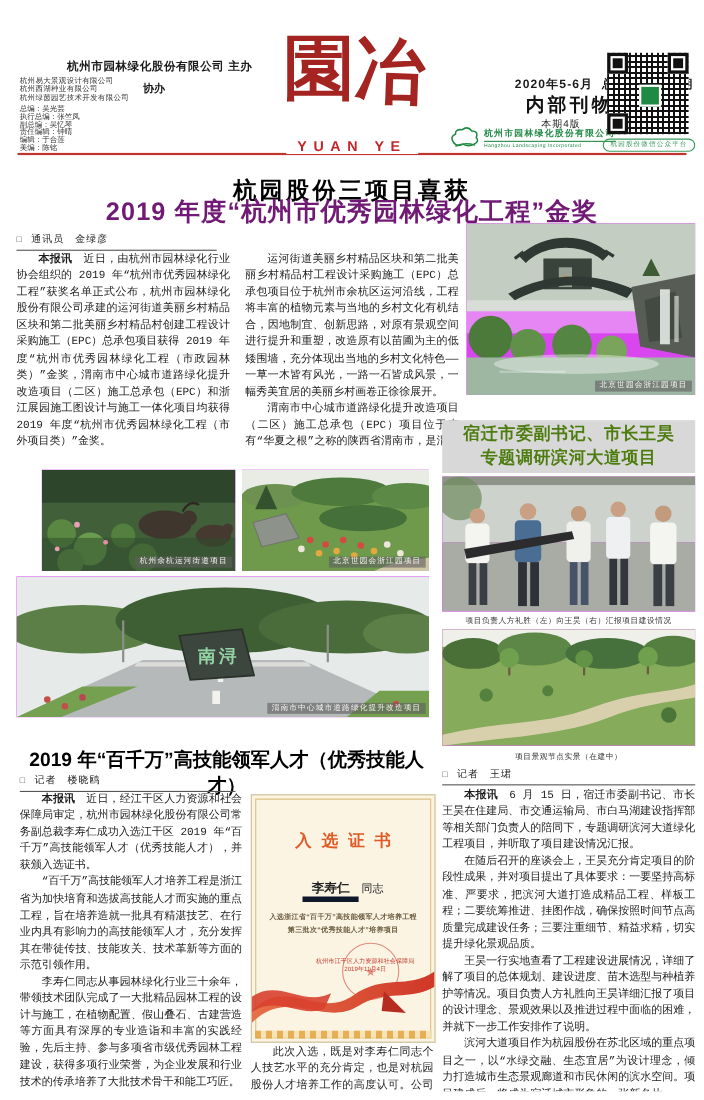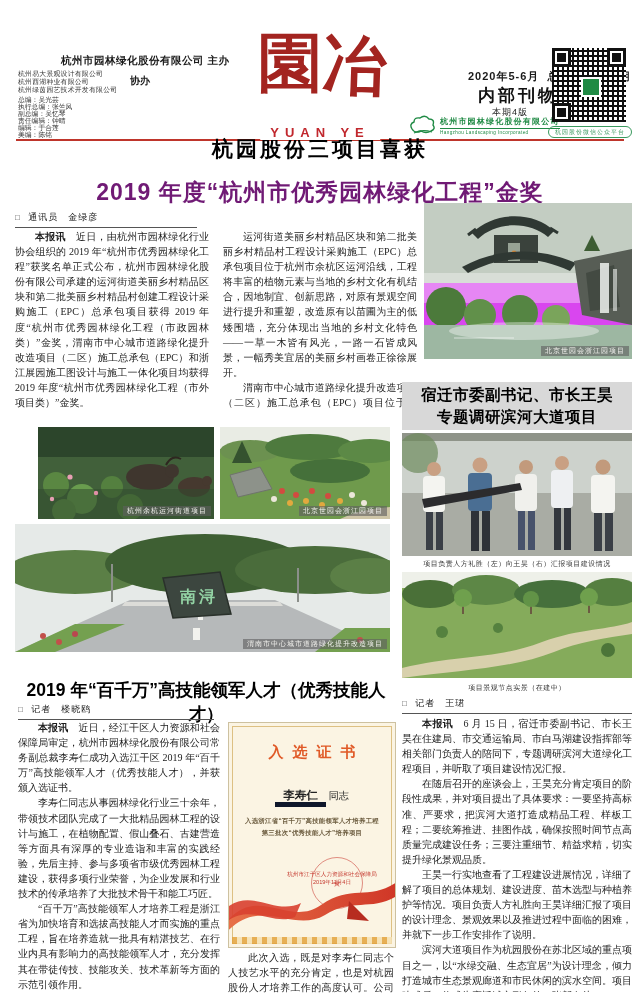--- a/index.html
+++ b/index.html
@@ -32,54 +32,54 @@
                        repeating-linear-gradient(0deg,#111 0 2px,transparent 2px 5px),
                        repeating-linear-gradient(45deg,transparent 0 6px,#fff 6px 9px);}
   .qr .finder{position:absolute;width:13px;height:13px;border:3px solid #111;background:#fff;}
   .qr .finder::after{content:"";position:absolute;inset:2px;background:#111;}
   .qr .f1{left:0;top:0;} .qr .f2{right:0;top:0;} .qr .f3{left:0;bottom:0;}
   .qr .chip{position:absolute;left:29px;top:29px;width:16px;height:16px;background:#1f8a44;border:2px solid #fff;}
   .qr-cap{position:absolute;left:548px;top:126px;width:82px;border:1px solid #3a9a5e;border-radius:7px;
           color:#3a9a5e;font-size:6px;line-height:10px;text-align:center;letter-spacing:1px;}
 
   
-  .head1{position:absolute;left:0;top:135px;width:640px;text-align:center;font-size:21px;font-weight:bold;letter-spacing:3px;color:#000;}
+  .head1{position:absolute;left:0;top:159px;width:640px;text-align:center;font-size:21px;font-weight:bold;letter-spacing:3px;color:#000;}
   .head2{position:absolute;left:0;top:177px;width:640px;text-align:center;font-size:23px;font-weight:bold;letter-spacing:1px;color:#701a75;}
 
   .byline{position:absolute;font-size:9px;color:#222;border-bottom:1px solid #555;padding-bottom:3px;letter-spacing:1px;}
   .byline .sq{font-size:8px;color:#444;margin-right:4px;}
 
-  .body-txt{font-family:Liberation Serif, serif;font-size:10px;line-height:15.1px;text-align:justify;color:#1c1c1c;overflow:hidden;}
+  .body-txt{font-family:Liberation Mono, monospace;font-size:10px;line-height:15.1px;text-align:justify;color:#1c1c1c;overflow:hidden;}
   .body-txt p{margin:0;text-indent:2em;}
   .lede{font-weight:bold;}
 
   .lead-text{position:absolute;left:15px;top:229px;width:402px;height:195px;column-count:2;column-gap:14px;}
 
   
   .photo{position:absolute;overflow:hidden;background:#d946ef;}
   .photo svg{display:block;width:100%;height:100%;}
   .photo-cap{position:absolute;right:3px;bottom:3px;background:rgba(95,95,95,.62);color:#f2f2ee;
              font-size:7px;line-height:10px;padding:0 4px;letter-spacing:1px;white-space:nowrap;}
   .ph-cap{position:absolute;left:402px;width:230px;text-align:center;font-size:7px;color:#333;letter-spacing:.5px;}
 
   
   .gray-head{position:absolute;left:402px;top:382px;width:230px;height:46px;background:#d8d8d8;
-             text-align:center;font-weight:bold;font-size:15.5px;line-height:21.5px;color:#000000;padding-top:2px;letter-spacing:.5px;}
+             text-align:center;font-weight:bold;font-size:15.5px;line-height:21.5px;color:#4d7c0f;padding-top:2px;letter-spacing:.5px;}
   .right-body{position:absolute;left:402px;top:716px;width:230px;height:276px;}
 
   
   .sub-head1{position:absolute;left:10px;top:657px;width:392px;text-align:center;font-size:16.5px;font-weight:bold;letter-spacing:1px;color:#000;}
   .sub-head2{position:absolute;left:10px;top:678px;width:392px;text-align:center;font-size:17.5px;font-weight:bold;color:#000;}
   .bottom-body{position:absolute;left:18px;top:720px;width:202px;height:274px;}
   .cert-side{position:absolute;left:228px;top:950px;width:166px;height:44px;}
 
   
   .cert{position:absolute;left:228px;top:722px;width:166px;height:224px;background:#fbf4e3;
         border:1px solid #cdc1a0;box-shadow:inset 0 0 0 3px #fbf4e3,inset 0 0 0 4px #ddc083;overflow:hidden;}
-  .cert-title{margin-top:20px;text-align:center;color:#e05a28;font-weight:bold;font-size:15px;letter-spacing:9px;padding-left:9px;}
+  .cert-title{margin-top:32px;text-align:center;color:#e05a28;font-weight:bold;font-size:15px;letter-spacing:9px;padding-left:9px;}
   .cert-name-row{margin-top:26px;text-align:center;font-size:10px;color:#222;}
   .cert-name{font-weight:bold;font-size:11.5px;border-bottom:5px solid #0f172a;padding:0 8px 1px;}
   .cert-line{margin-top:14px;text-align:center;font-size:6.4px;font-weight:bold;color:#6b5b3e;letter-spacing:.3px;}
   .cert-line + .cert-line{margin-top:3px;}
   .cert-stamp{position:absolute;right:8px;top:148px;width:110px;text-align:center;font-size:5.6px;line-height:7.5px;color:#c4392f;}
   .cert-seal{position:absolute;right:32px;top:134px;width:50px;height:50px;border:1.5px solid rgba(200,55,45,.55);
              border-radius:50%;display:flex;align-items:center;justify-content:center;color:rgba(200,55,45,.55);font-size:11px;}
   .cert-strip{position:absolute;left:3px;right:3px;bottom:3px;height:7px;
               background:repeating-linear-gradient(90deg,#e3a33c 0 5px,#f5e0b0 5px 10px);opacity:.85;}
   .cert-ribbon{position:absolute;left:0;bottom:8px;width:166px;height:96px;}
@@ -342,22 +342,22 @@
 
   <div class="sub-head2">2019 年“百千万”高技能领军人才（优秀技能人才）</div>
 
   <div class="byline" style="left:18px;top:703px;width:196px;">
     <span class="sq">□</span>
     <span>记者　楼晓鸥</span>
   </div>
 
   <div class="bottom-body body-txt">
     <p><b class="lede">本报讯</b><span>　近日，经江干区人力资源和社会保障局审定，杭州市园林绿化股份有限公司常务副总裁李寿仁成功入选江干区 2019 年“百千万”高技能领军人才（优秀技能人才），并获颁入选证书。</span></p>
+    <p>“百千万”高技能领军人才培养工程是浙江省为加快培育和选拔高技能人才而实施的重点工程，旨在培养造就一批具有精湛技艺、在行业内具有影响力的高技能领军人才，充分发挥其在带徒传技、技能攻关、技术革新等方面的示范引领作用。</p>
     <p>李寿仁同志从事园林绿化行业三十余年，带领技术团队完成了一大批精品园林工程的设计与施工，在植物配置、假山叠石、古建营造等方面具有深厚的专业造诣和丰富的实践经验，先后主持、参与多项省市级优秀园林工程建设，获得多项行业荣誉，为企业发展和行业技术的传承培养了大批技术骨干和能工巧匠。</p>
-    <p>“百千万”高技能领军人才培养工程是浙江省为加快培育和选拔高技能人才而实施的重点工程，旨在培养造就一批具有精湛技艺、在行业内具有影响力的高技能领军人才，充分发挥其在带徒传技、技能攻关、技术革新等方面的示范引领作用。</p>
   </div>
 
   <div class="cert">
     <div class="cert-title">入选证书</div>
     <div class="cert-name-row">
       <span class="cert-name">李寿仁</span>
       <span>同志</span>
     </div>
     <div class="cert-line">入选浙江省“百千万”高技能领军人才培养工程</div>
     <div class="cert-line">第三批次“优秀技能人才”培养项目</div>

